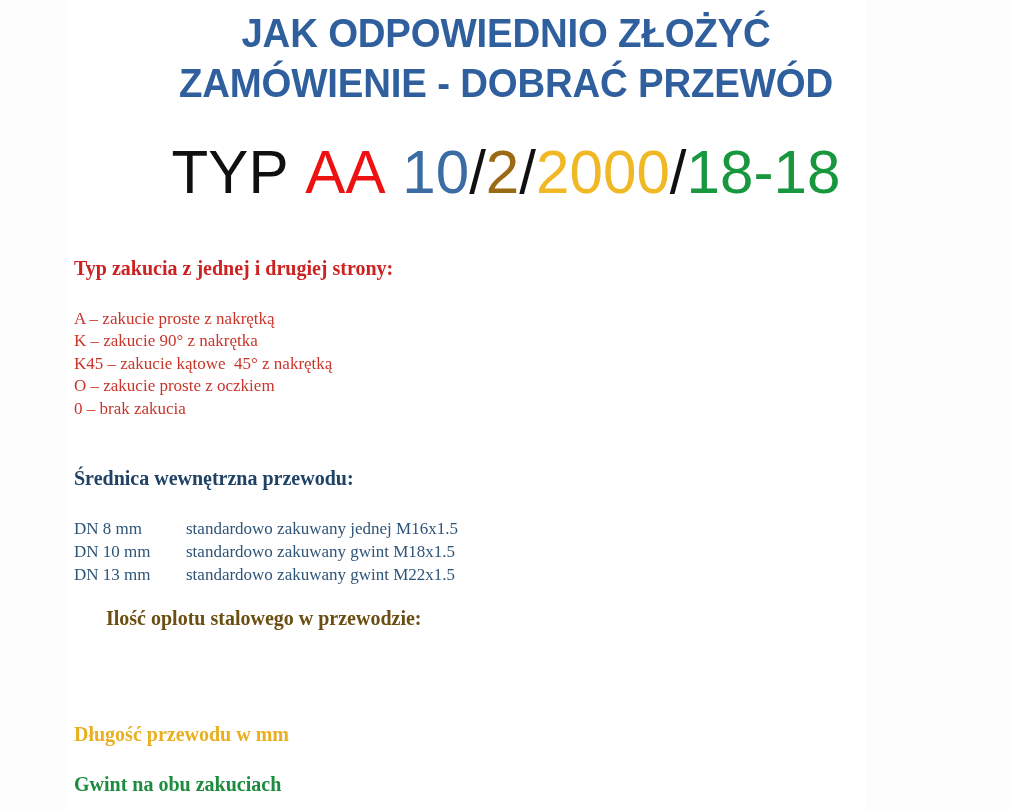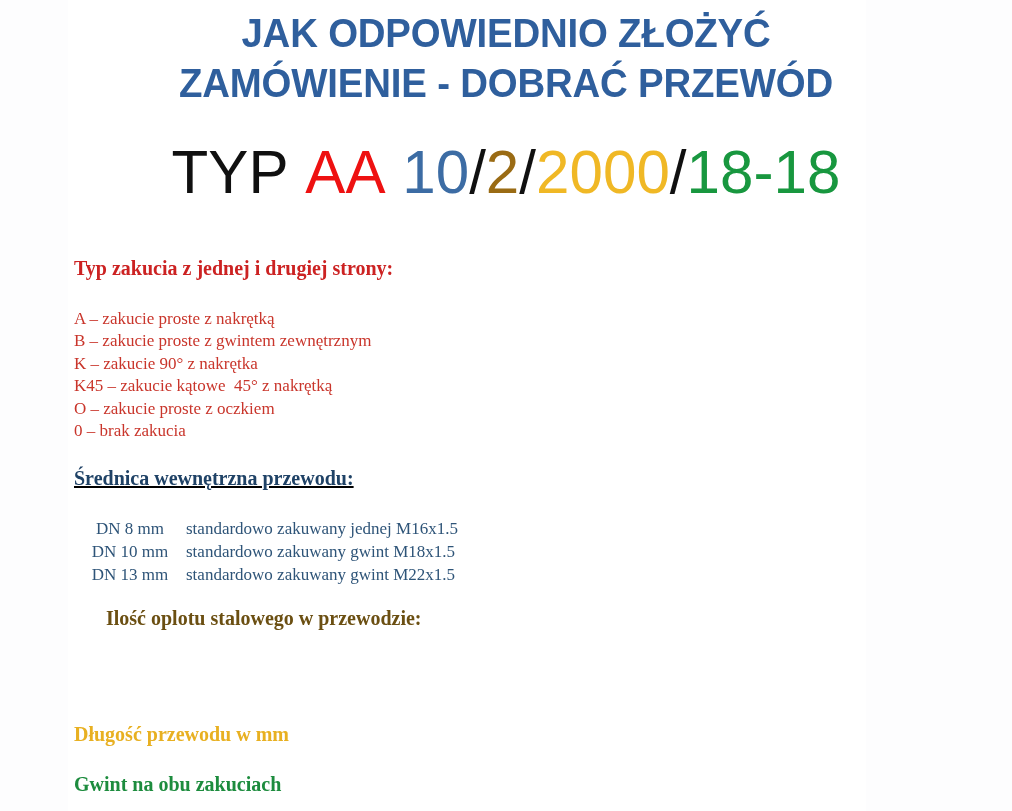--- a/index.html
+++ b/index.html
@@ -88,41 +88,41 @@
   }
   .sec-list { margin: 0; padding: 0; list-style: none; }
   .sec-list li {
     font-size: 17px;
     line-height: 22.4px;
     white-space: pre;
   }
 
   
   .row2 { display: block; white-space: nowrap; font-size: 17px; line-height: 22.8px; }
-  .row2 .col-a { display: inline-block; width: 112px; text-align: center; }
+  .row2 .col-a { display: inline-block; width: 112px; }
   .row2 .col-b { display: inline-block; }
 
   
   .theme-red  .sec-head { color: #cc2222; }
   .theme-red  .sec-list li { color: #c9352b; }
 
   .theme-blue .sec-head { color: #1f4266; }
   .theme-blue .row2 { color: #2e5478; }
 
   .theme-olive .sec-head { color: #6b4f12; margin-left: 32px; }
   .theme-olive .sec-list li { color: #6f5415; }
 
   .theme-amber .sec-head { color: #e8b021; }
   .theme-green .sec-head { color: #1d8c3e; }
 
   
   #sec-zakucia { top: 256px; }
   #sec-zakucia .sec-list { margin-top: 28px; }
 
-  #sec-srednica { top: 466px; text-decoration: underline; }
+  #sec-srednica { top: 466px; }
   #sec-srednica .rows { margin-top: 28px; }
 
   #sec-oplot { top: 606px; }
   #sec-oplot .sec-list { margin-top: 27px; }
 
   #sec-dlugosc { top: 722px; }
   #sec-gwint   { top: 772px; }
 </style>
 </head>
 <body>
@@ -137,21 +137,20 @@
   </div>
 
   <div class="code-line">
     <span class="seg c-typ">TYP</span><span class="seg c-typ">&nbsp;</span><span class="seg c-aa">AA</span><span class="seg c-typ">&nbsp;</span><span class="seg c-dn">10</span><span class="seg c-sl">/</span><span class="seg c-bn">2</span><span class="seg c-sl">/</span><span class="seg c-len">2000</span><span class="seg c-sl">/</span><span class="seg c-thr">18-18</span>
   </div>
 
   <div class="section theme-red" id="sec-zakucia">
     <div class="sec-head">Typ zakucia z jednej i drugiej strony:</div>
     <ul class="sec-list">
       <li>A – zakucie proste z nakrętką</li>
-      <li>B – zakucie proste z gwintem zewnętrznym</li>
       <li>K – zakucie 90° z nakrętka</li>
       <li>K45 – zakucie kątowe  45° z nakrętką</li>
       <li>O – zakucie proste z oczkiem</li>
       <li>0 – brak zakucia</li>
     </ul>
   </div>
 
   <div class="section theme-blue" id="sec-srednica">
     <div class="sec-head">Średnica wewnętrzna przewodu:</div>
     <div class="rows">

